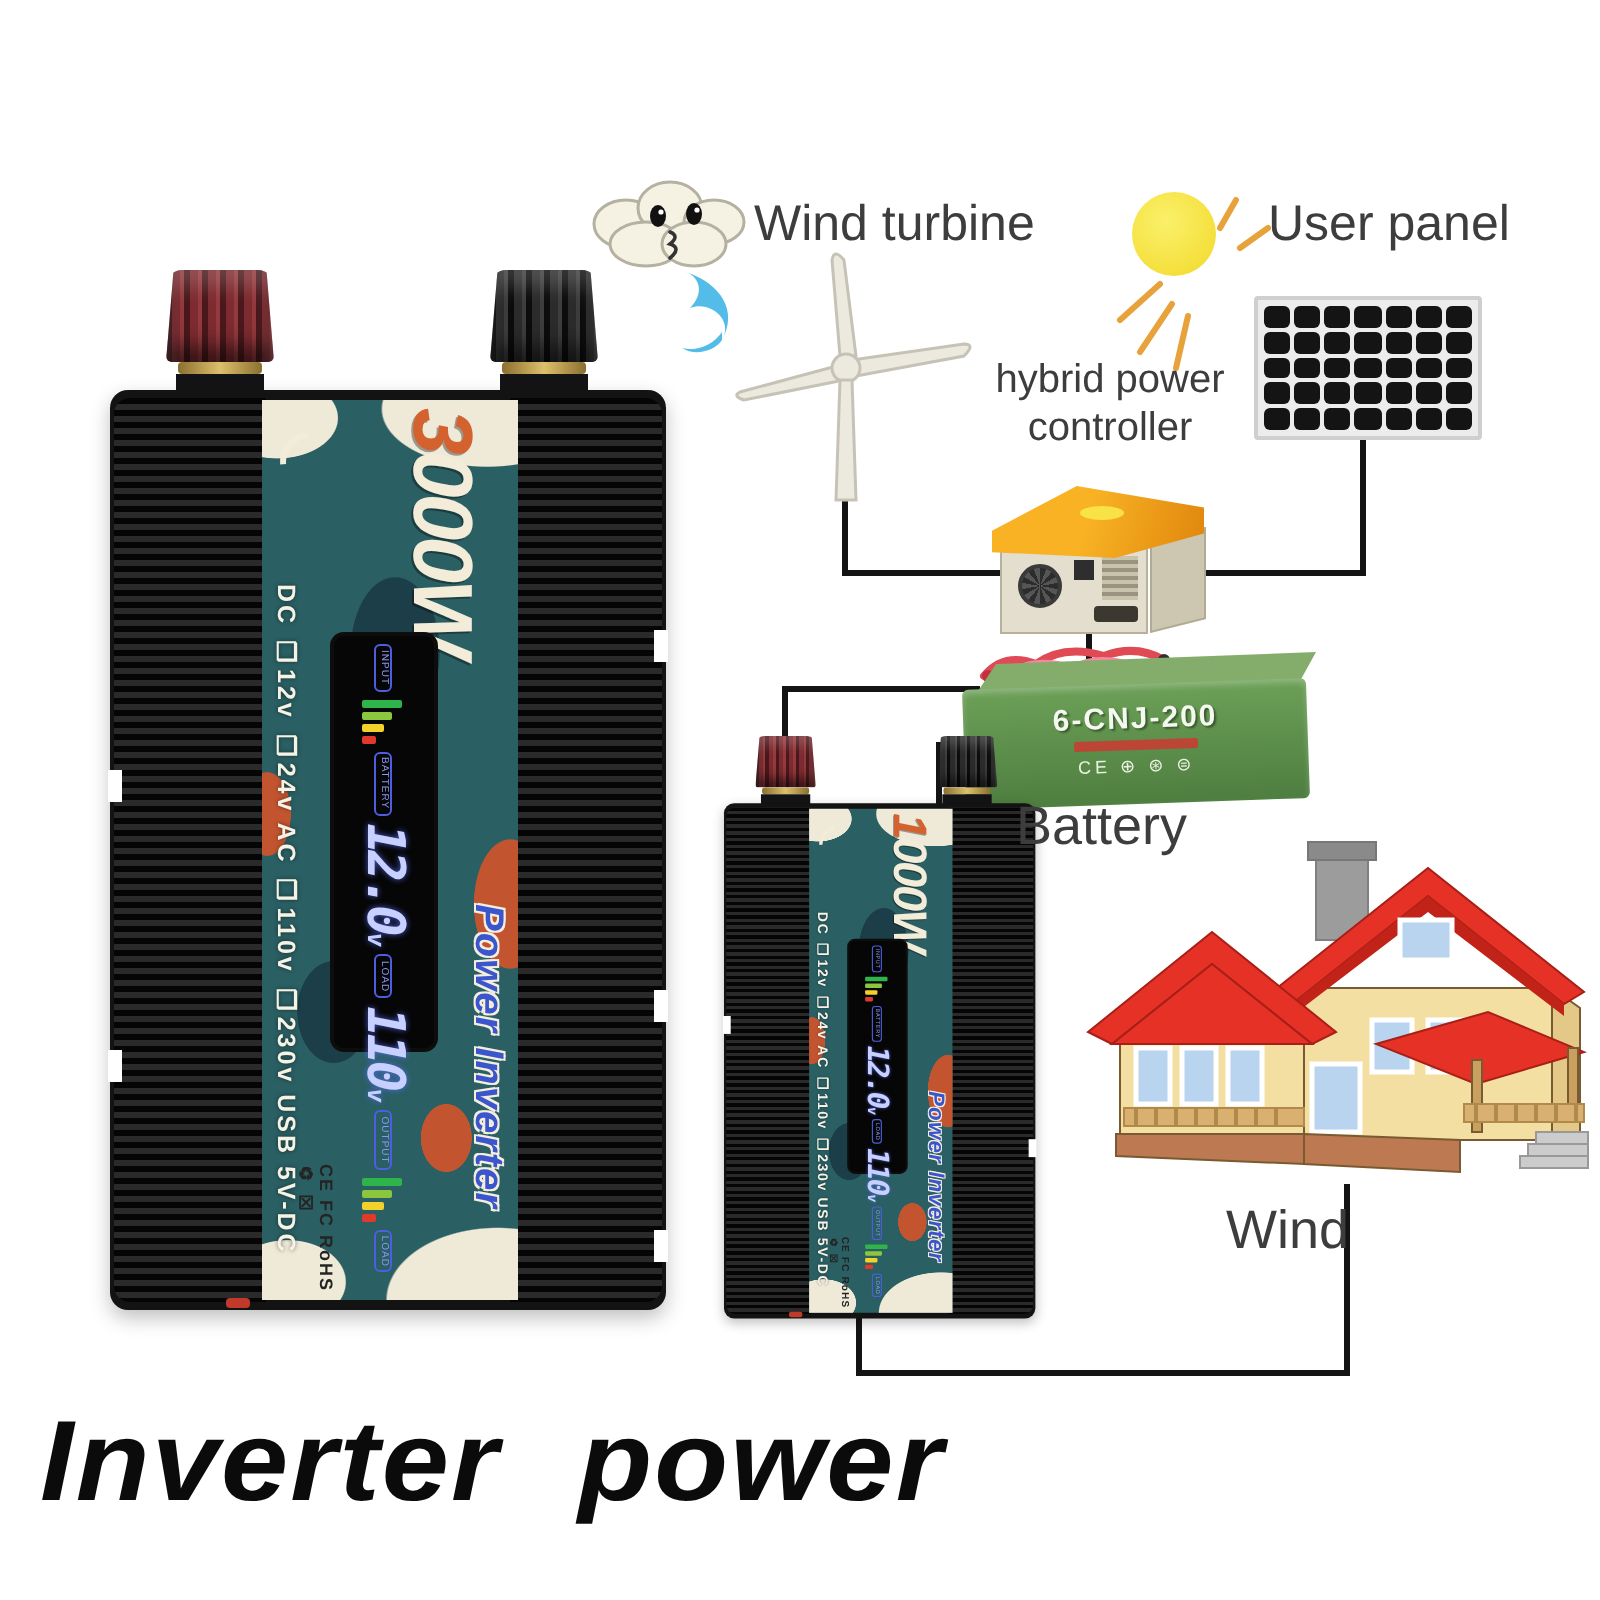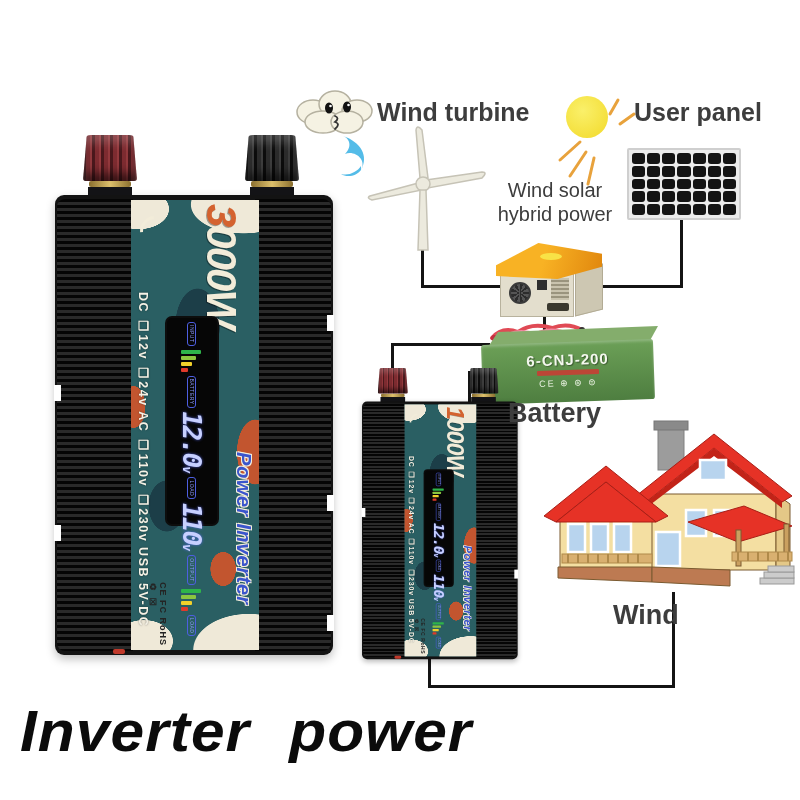--- a/index.html
+++ b/index.html
@@ -3,21 +3,21 @@
 <meta charset="utf-8">
 <style>
   html,body{margin:0;padding:0;}
   body{
     width:800px;height:800px;position:relative;background:#ffffff;
     font-family:"Liberation Sans", sans-serif;overflow:hidden;
   }
   .abs{position:absolute;}
 
   
-  .diagram-label{color:#3d3d3d;font-size:25px;font-weight:700;}
+  .diagram-label{color:#3d3d3d;font-size:25px;font-weight:400;}
   .ctrl-label{color:#3d3d3d;font-size:20px;font-weight:400;text-align:center;line-height:24px;width:170px;}
   .big-title{
     color:#0b0b0b;font-size:57px;font-weight:bold;font-style:italic;
     letter-spacing:1px;word-spacing:20px;transform:scaleX(1.06);transform-origin:left;
     white-space:nowrap;
   }
 
   
   .wire{position:absolute;background:#141414;}
 
@@ -401,18 +401,18 @@
       <div class="inv-brand">Power Inverter</div>
       <div class="inv-cert">CE FC RoHS ♻ ☒</div>
     </div>
     <div class="inv-led"></div>
   </div>
 </div>
 
 <div class="abs diagram-label" style="left:377px;top:98px;">Wind turbine</div>
 <div class="abs diagram-label" style="left:634px;top:98px;">User panel</div>
 <div class="abs ctrl-label" style="left:470px;top:178px;">
-  <div>Wind solar</div>
   <div>hybrid power</div>
+  <div>controller</div>
 </div>
 <div class="abs diagram-label" style="left:508px;top:398px;font-size:27px;">Battery</div>
 <div class="abs diagram-label" style="left:613px;top:600px;font-size:27px;">Wind</div>
 <div class="abs big-title" style="left:20px;top:698px;">Inverter power</div>
 
 </body></html>

